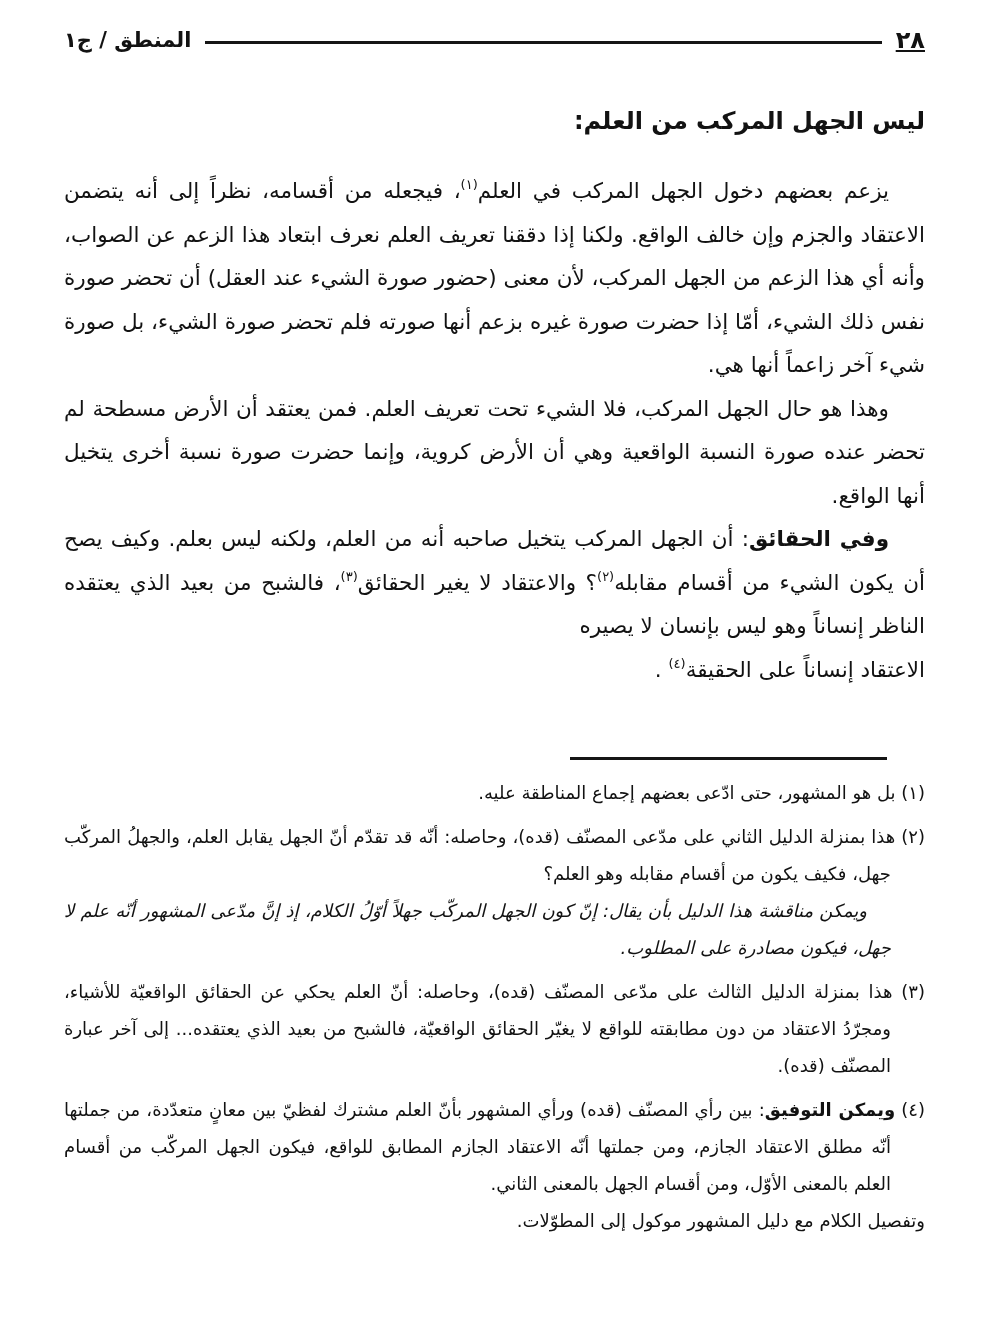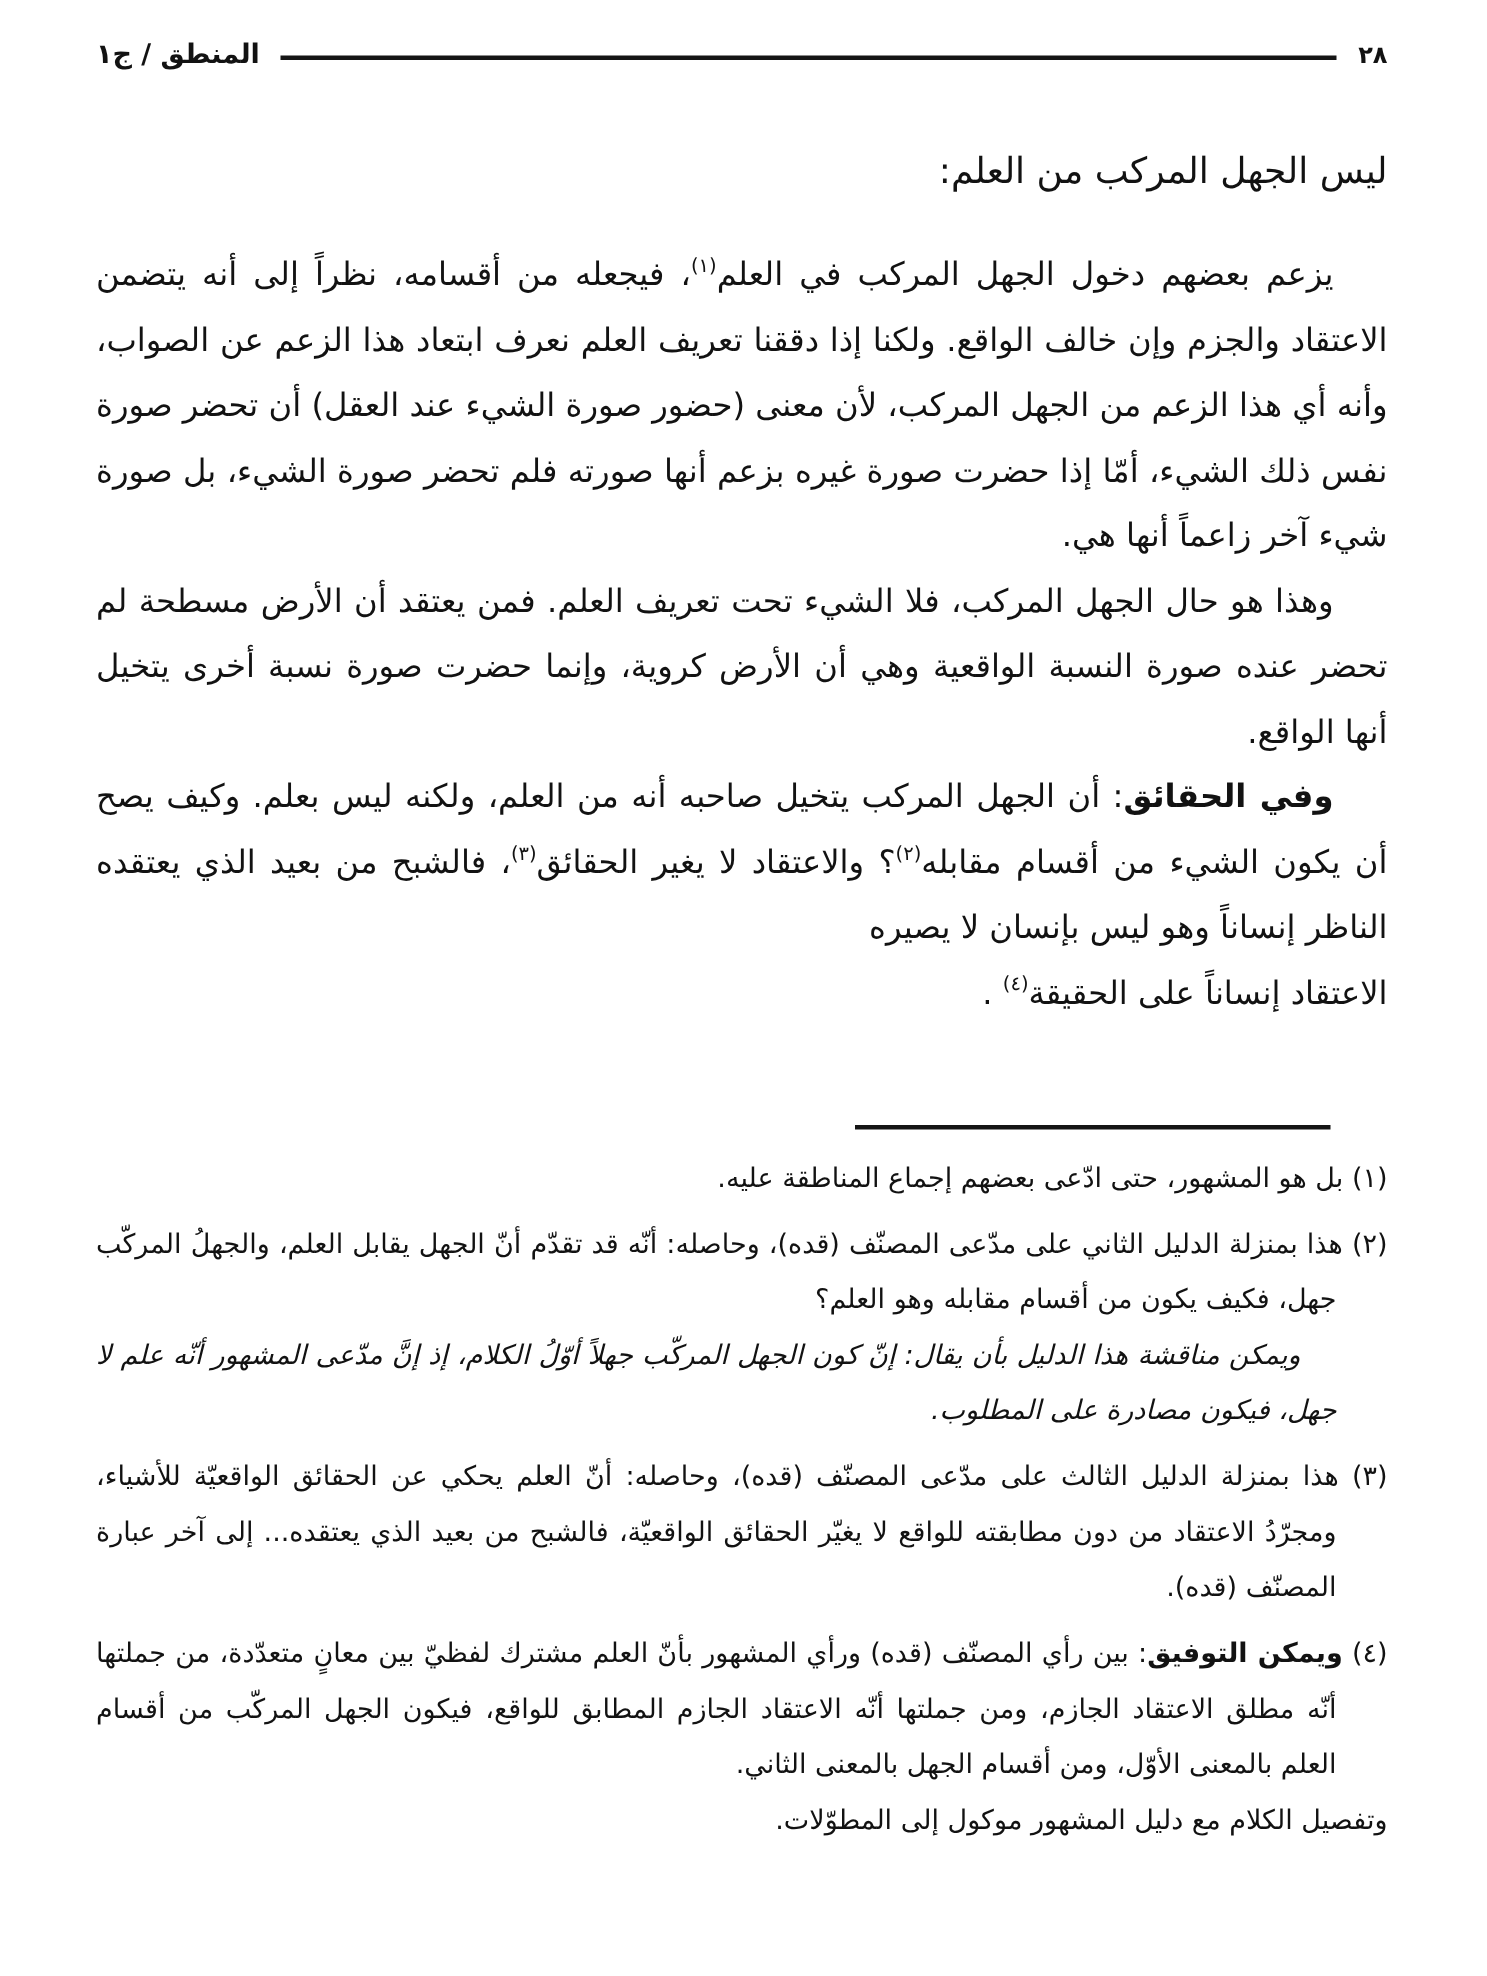--- a/index.html
+++ b/index.html
@@ -20,37 +20,38 @@
     padding: 26px 66px 0 64px;
   }
   
   .page-header {
     display: flex;
     align-items: center;
     gap: 14px;
     font-weight: bold;
   }
   .page-header .page-num {
-    font-size: 16px;
+    font-size: 24px;
     letter-spacing: 1px;
+    text-decoration: underline;
   }
   .page-header .rule {
     flex: 1;
     height: 3px;
     background: #151515;
     margin-top: 4px;
   }
   .page-header .book-title {
-    font-size: 18px;
+    font-size: 21px;
   }
   
   .section-heading {
     margin: 52px 0 0 0;
     font-size: 24px;
-    font-weight: normal;
+    font-weight: bold;
     line-height: 1.3;
   }
   
   .body-text {
     margin-top: 32px;
   }
   .body-text p {
     margin: 0;
     font-size: 21.5px;
     line-height: 43.5px;

